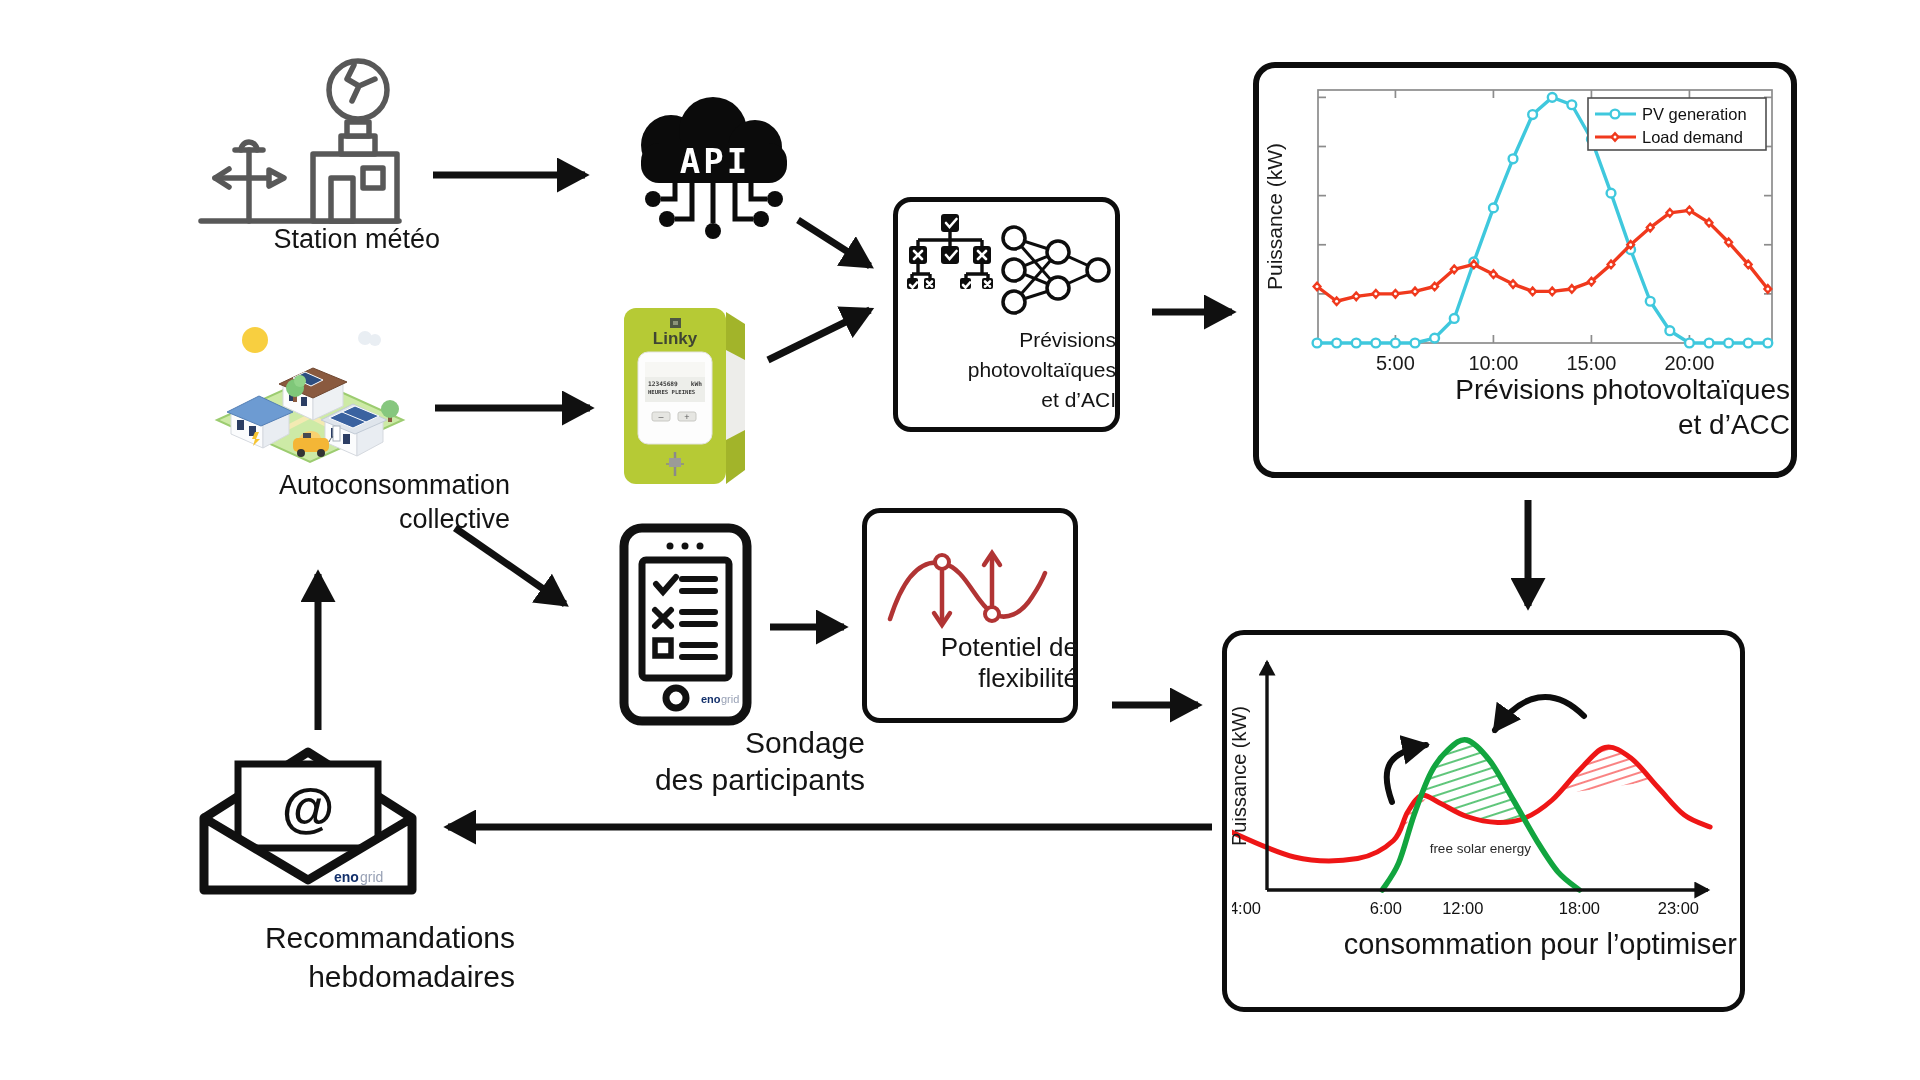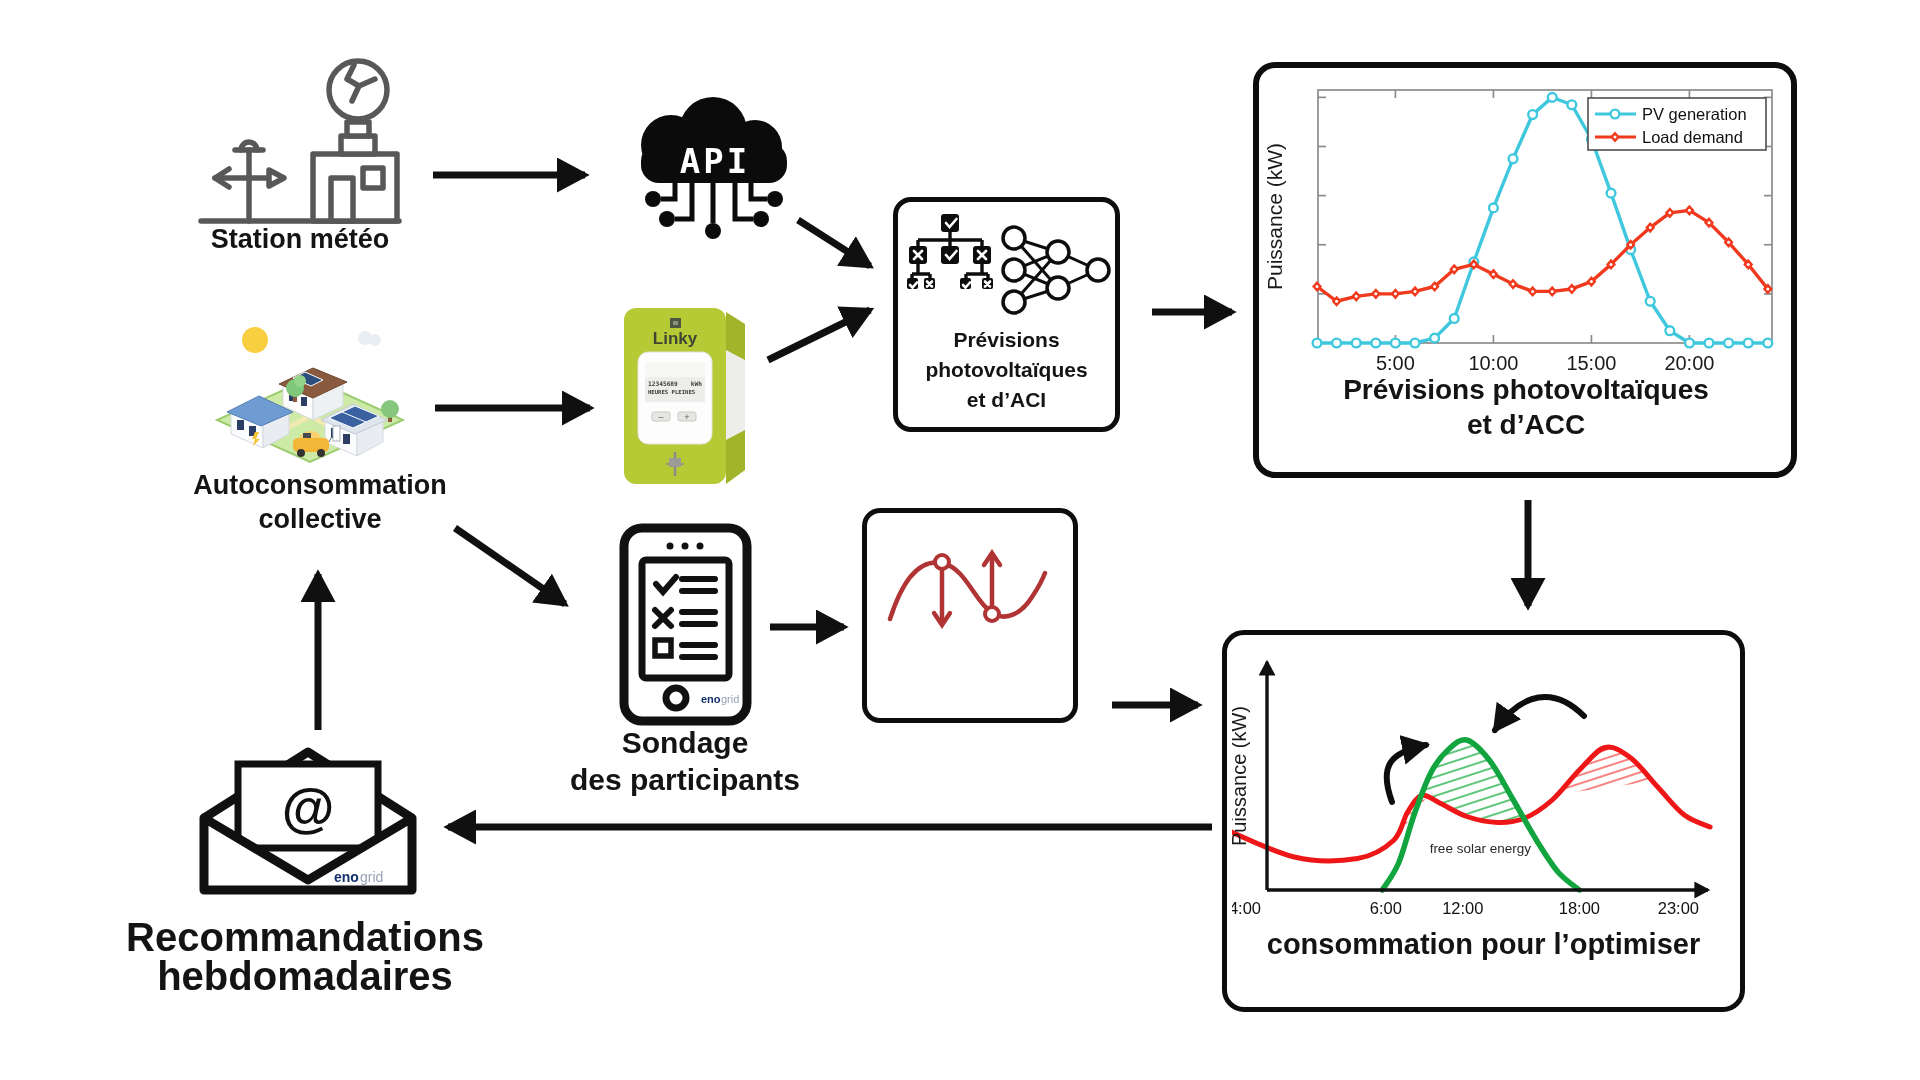--- a/index.html
+++ b/index.html
@@ -1,19 +1,19 @@
 <!DOCTYPE html>
 <html><head>
 <meta charset="utf-8">
 <style>
   html,body{margin:0;padding:0;background:#fff;}
   .canvas{position:relative;width:1920px;height:1080px;background:#ffffff;overflow:hidden;
           font-family:"Liberation Sans",sans-serif;}
   .abs{position:absolute;}
-  .lbl{position:absolute;font-weight:bold;color:#141414;text-align:center;
+  .lbl{position:absolute;font-weight:normal;color:#141414;text-align:right;
        font-family:"Liberation Sans",sans-serif;}
   .obox{position:absolute;background:#fff;border:5px solid #0d0d0d;border-radius:18px;box-sizing:border-box;}
   .bigbox{border-width:6px;border-radius:22px;}
   svg{display:block;}
   svg text{font-family:"Liberation Sans",sans-serif;}
 </style>
 </head>
 <body>
 
 <div class="canvas">
@@ -345,20 +345,24 @@
     <g stroke="#b13434" stroke-width="4.5" fill="none" stroke-linecap="round">
       <path d="M8,84 C22,40 40,24 60,28 C84,33 92,66 110,78 C124,87 140,78 150,62 C156,53 160,46 163,38"></path>
       <line x1="60" y1="36" x2="60" y2="88"></line>
       <path d="M52,78 L60,90 L68,78"></path>
       <line x1="110" y1="70" x2="110" y2="20"></line>
       <path d="M102,30 L110,18 L118,30"></path>
     </g>
     <circle cx="60" cy="27" r="7" fill="#fff" stroke="#b13434" stroke-width="4"></circle>
     <circle cx="110" cy="79" r="7" fill="#fff" stroke="#b13434" stroke-width="4"></circle>
   </svg>
+  <div class="lbl" style="left:862px;top:632px;width:216px;font-size:26px;line-height:31px">
+    <div>Potentiel de</div>
+    <div>flexibilité</div>
+  </div>
 
   <div class="obox bigbox" style="left:1222px;top:630px;width:523px;height:382px;border-width:5px"></div>
   <svg class="abs" id="chart-bottom" style="left:1232px;top:640px" width="500" height="290" viewBox="0 0 500 290">
     <defs>
       <pattern id="ghatch" patternUnits="userSpaceOnUse" width="9" height="9" patternTransform="rotate(-18)">
         <line x1="0" y1="4" x2="9" y2="4" stroke="#2ab34f" stroke-width="1.5"></line>
       </pattern>
       <pattern id="rhatch" patternUnits="userSpaceOnUse" width="8" height="8" patternTransform="rotate(-18)">
         <line x1="0" y1="4" x2="8" y2="4" stroke="#f64d4d" stroke-width="1.4"></line>
       </pattern>
@@ -388,21 +392,21 @@
   </div>
 
   <svg class="abs" style="left:188px;top:738px" width="240" height="165" viewBox="0 0 240 165">
     <path d="M16,80 L120,14 L224,80" fill="#ffffff" stroke="#101010" stroke-width="9" stroke-linejoin="round"></path>
     <rect x="50" y="26" width="140" height="84" fill="#ffffff" stroke="#101010" stroke-width="7"></rect>
     <text x="120" y="88" text-anchor="middle" font-size="54" font-weight="bold" fill="#101010">@</text>
     <path d="M16,80 L120,142 L224,80 L224,152 L16,152 Z" fill="#ffffff" stroke="#101010" stroke-width="9" stroke-linejoin="round"></path>
     <text x="146" y="144" font-size="14" font-weight="bold" fill="#13306b">eno</text>
     <text x="172" y="144" font-size="14" fill="#98a1b5">grid</text>
   </svg>
-  <div class="lbl" style="left:95px;top:918px;width:420px;font-size:40px;line-height:39px">
+  <div class="lbl" style="left:95px;top:918px;width:420px;font-size:30px;line-height:39px">
     <div>Recommandations</div>
     <div>hebdomadaires</div>
   </div>
 
   <svg class="abs" style="left:0;top:0;pointer-events:none" width="1920" height="1080" viewBox="0 0 1920 1080">
     <defs>
       <marker id="ahead" viewBox="0 0 6 6" refX="4.8" refY="3" markerWidth="5" markerHeight="5" orient="auto-start-reverse" markerUnits="strokeWidth">
         <path d="M0,0 L5.6,3 L0,6 Z" fill="#101010"></path>
       </marker>
     </defs>

